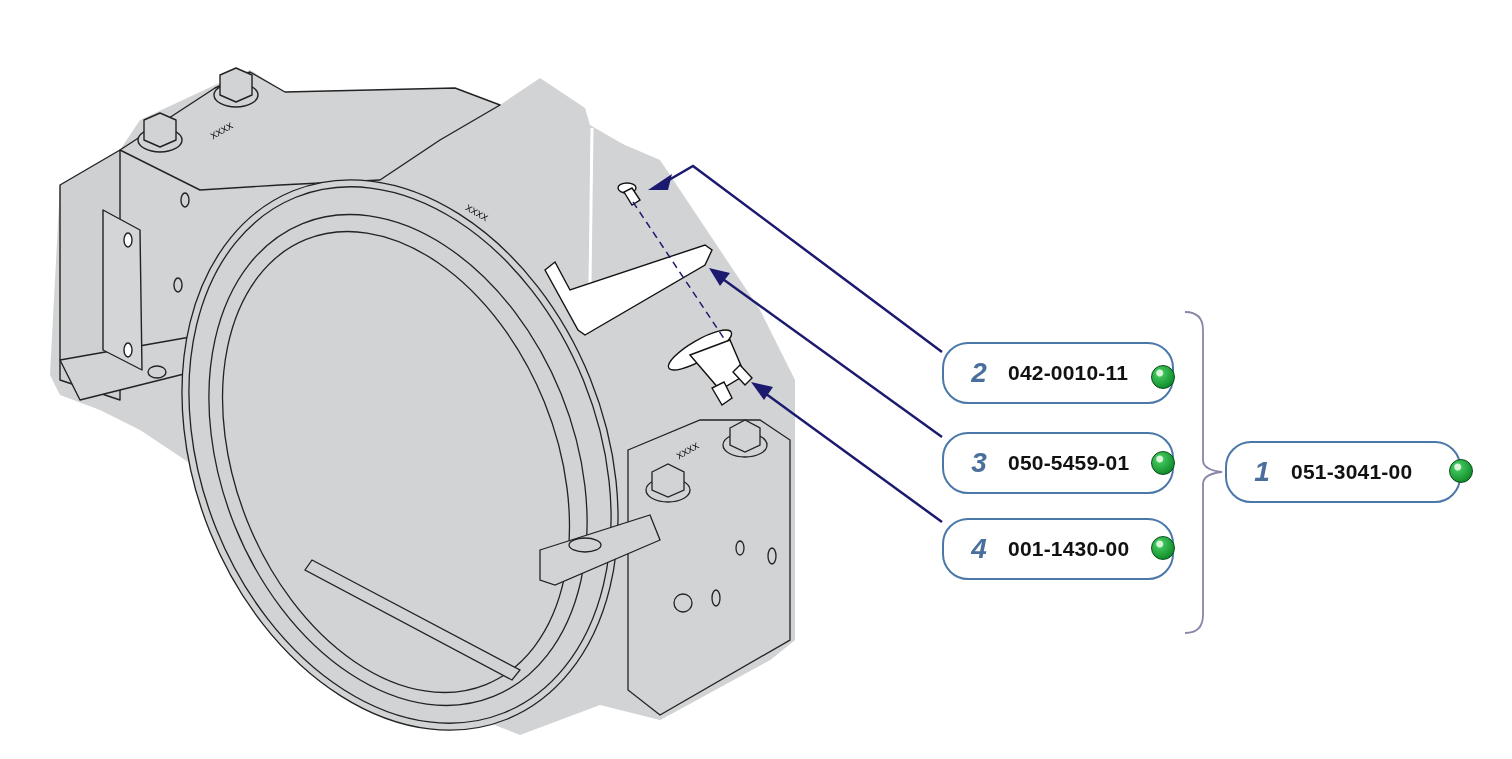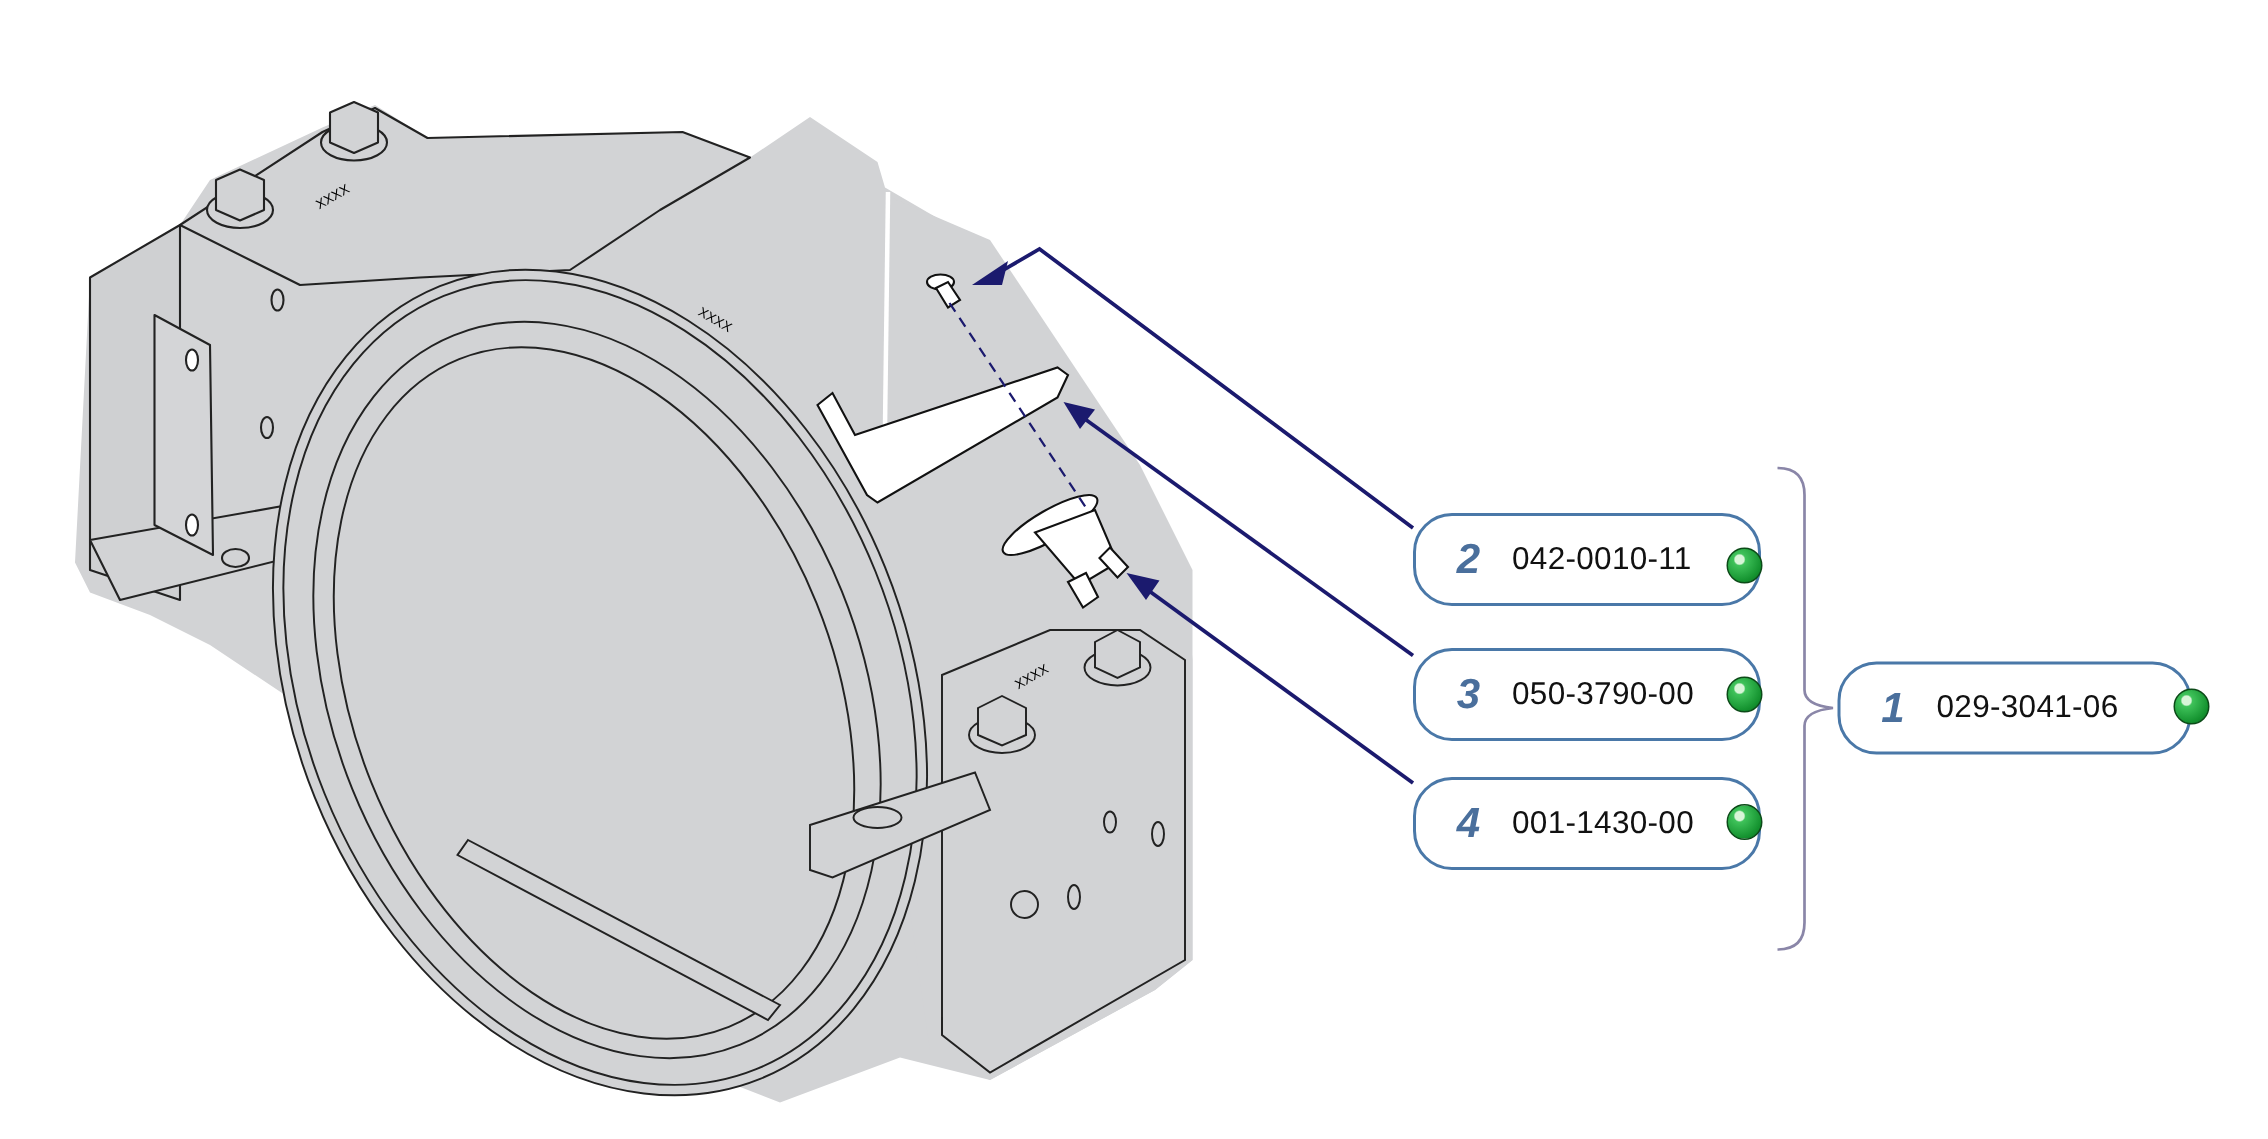--- a/index.html
+++ b/index.html
@@ -6,21 +6,21 @@
   body { width:1512px; height:759px; position:relative; overflow:hidden; font-family:"Liberation Sans", sans-serif; }
   #illustration { position:absolute; left:0; top:0; width:1512px; height:759px; }
   .callout {
     position:absolute; height:62px; border:2px solid #4a78a8; border-radius:26px;
     background:#ffffff; box-sizing:border-box; display:flex; align-items:center;
   }
   .callout .num {
     font-style:italic; font-weight:bold; font-size:28px; color:#4a6f9c;
     width:58px; text-align:center; padding-left:6px;
   }
-  .callout .pn { font-weight:normal; font-size:21px; color:#111111; letter-spacing:0.2px; }
+  .callout .pn { font-weight:bold; font-size:21px; color:#111111; letter-spacing:0.2px; }
   .ball {
     position:absolute; width:24px; height:24px; border-radius:50%;
     background:radial-gradient(circle at 35% 32%, #d8f5d8 0 3px, #3fc25a 4px, #14922f 70%, #0b6a22 100%);
     border:1px solid #0c4a18; box-sizing:border-box; cursor:pointer;
   }
 </style>
 </head>
 <body>
 
 <svg id="illustration" viewBox="0 0 1512 759" xmlns="http://www.w3.org/2000/svg">
@@ -108,27 +108,27 @@
 </svg>
 
 <div class="callout" style="left:942px; top:342px; width:232px;">
   <span class="num">2</span>
   <span class="pn">042-0010-11</span>
 </div>
 <div class="ball" style="left:1151px; top:365px;"></div>
 
 <div class="callout" style="left:942px; top:432px; width:232px;">
   <span class="num">3</span>
-  <span class="pn">050-3790-00</span>
+  <span class="pn">050-5459-01</span>
 </div>
 <div class="ball" style="left:1151px; top:451px;"></div>
 
 <div class="callout" style="left:942px; top:518px; width:232px;">
   <span class="num">4</span>
   <span class="pn">001-1430-00</span>
 </div>
 <div class="ball" style="left:1151px; top:536px;"></div>
 
 <div class="callout" style="left:1225px; top:441px; width:236px;">
   <span class="num">1</span>
-  <span class="pn">029-3041-06</span>
+  <span class="pn">051-3041-00</span>
 </div>
 <div class="ball" style="left:1449px; top:459px;"></div>
 
 </body></html>

